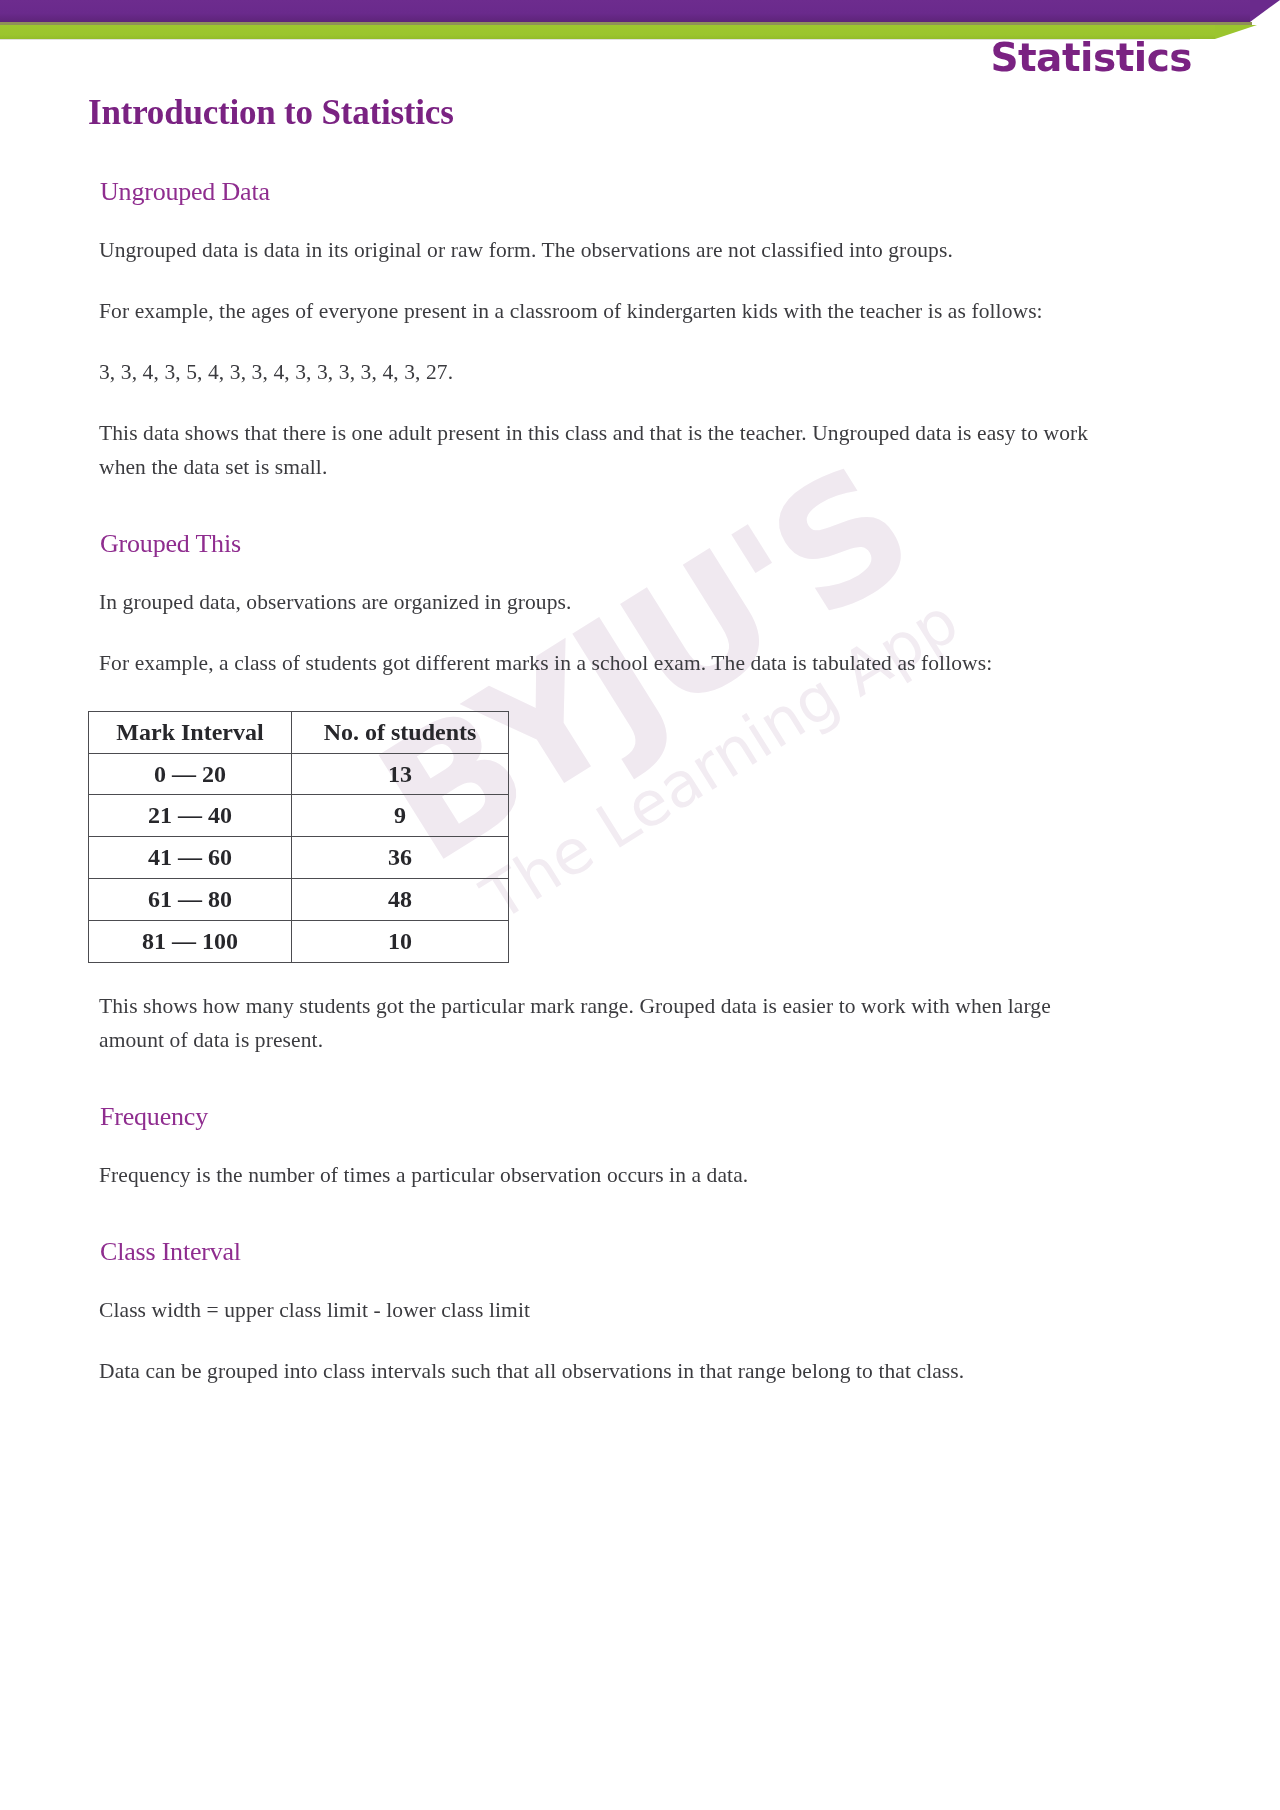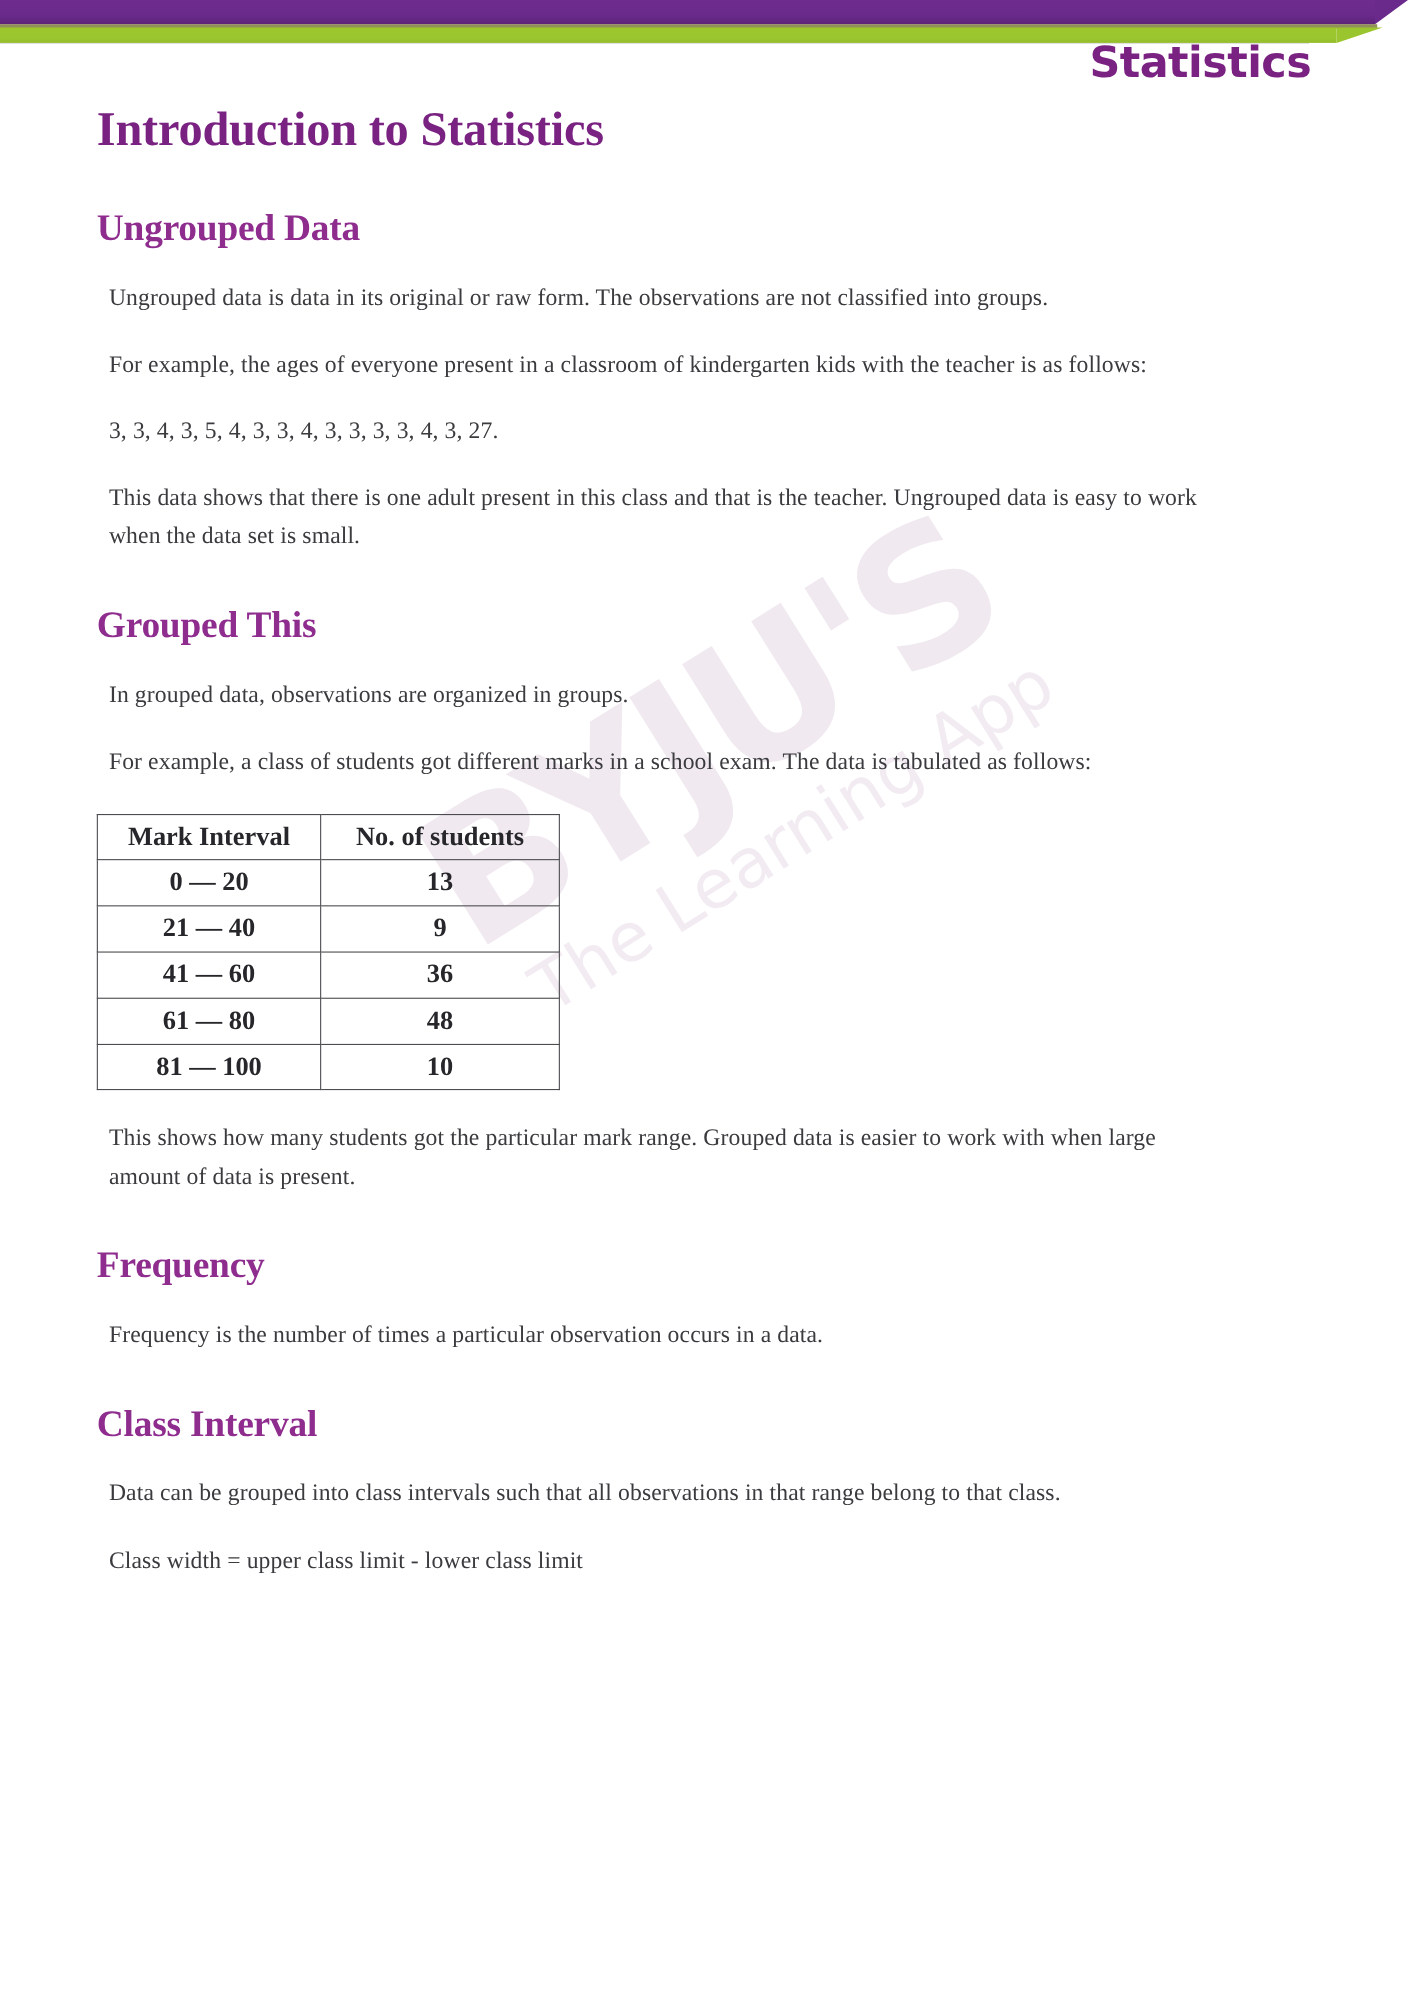--- a/index.html
+++ b/index.html
@@ -114,32 +114,32 @@
     font-size: 39px;
     letter-spacing: -.5px;
     margin: 38px 0 0 0;
     line-height: 1;
   }
 
   .h1 {
     color: #7a2282;
     font-family: "Liberation Serif", "DejaVu Serif", serif;
     font-weight: bold;
-    font-size: 44px;
+    font-size: 35px;
     margin: 16px 0 0 0;
     letter-spacing: -.2px;
     line-height: 1.15;
   }
 
   .h2 {
     color: #8f2d8f;
     font-family: "Liberation Serif", "DejaVu Serif", serif;
-    font-weight: bold;
-    font-size: 34px;
-    margin: 44px 0 0 0;
+    font-weight: normal;
+    font-size: 26px;
+    margin: 44px 0 0 12px;
     letter-spacing: -.2px;
     line-height: 1.15;
   }
 
   p.body {
     color: #3b3b3f;
     font-size: 21.5px;
     line-height: 1.62;
     margin: 26px 0 0 11px;
     max-width: 1010px;
@@ -231,16 +231,16 @@
       </tbody>
     </table>
   </div>
 
   <p class="body">This shows how many students got the particular mark range. Grouped data is easier to work with when large amount of data is present.</p>
 
   <h3 class="h2">Frequency</h3>
   <p class="body">Frequency is the number of times a particular observation occurs in a data.</p>
 
   <h3 class="h2">Class Interval</h3>
+  <p class="body">Class width = upper class limit - lower class limit</p>
   <p class="body">Data can be grouped into class intervals such that all observations in that range belong to that class.</p>
-  <p class="body">Class width = upper class limit - lower class limit</p>
 
 </div>
 
 </body></html>

